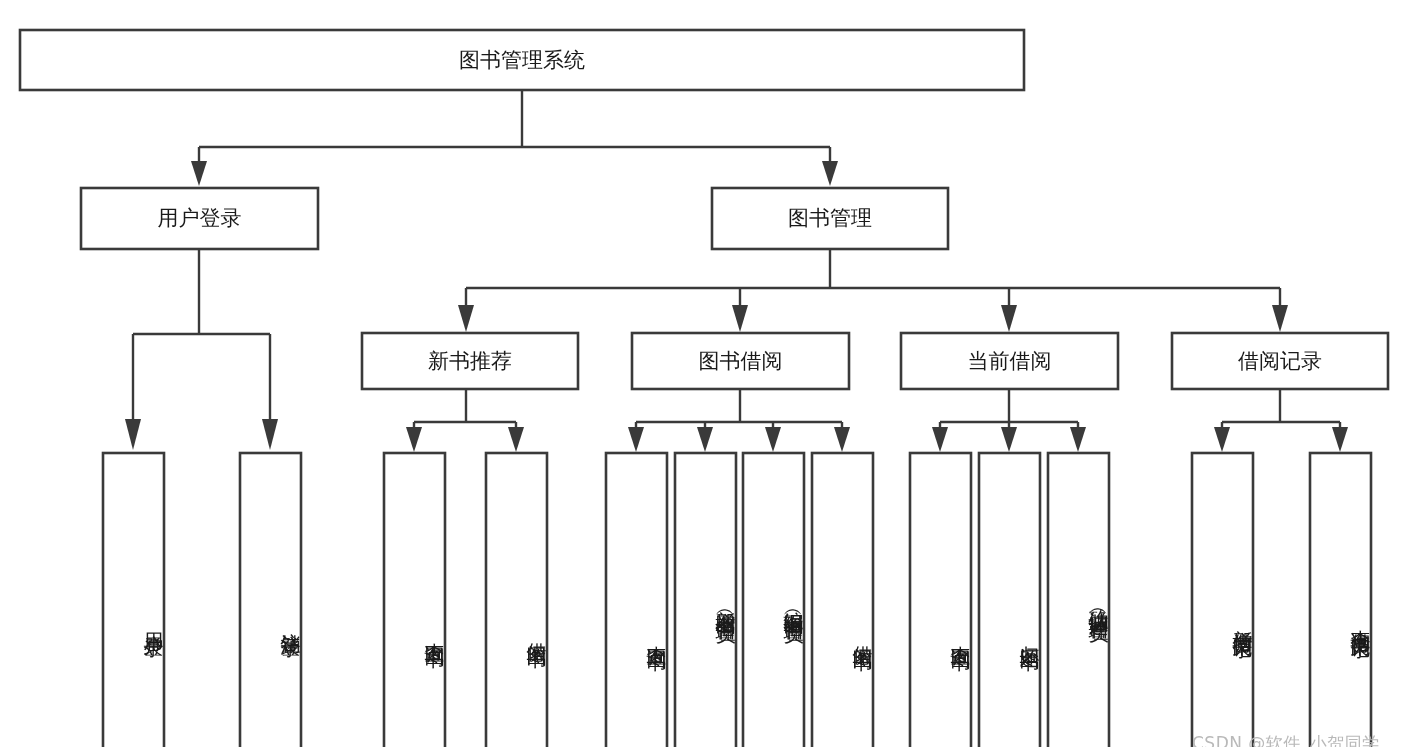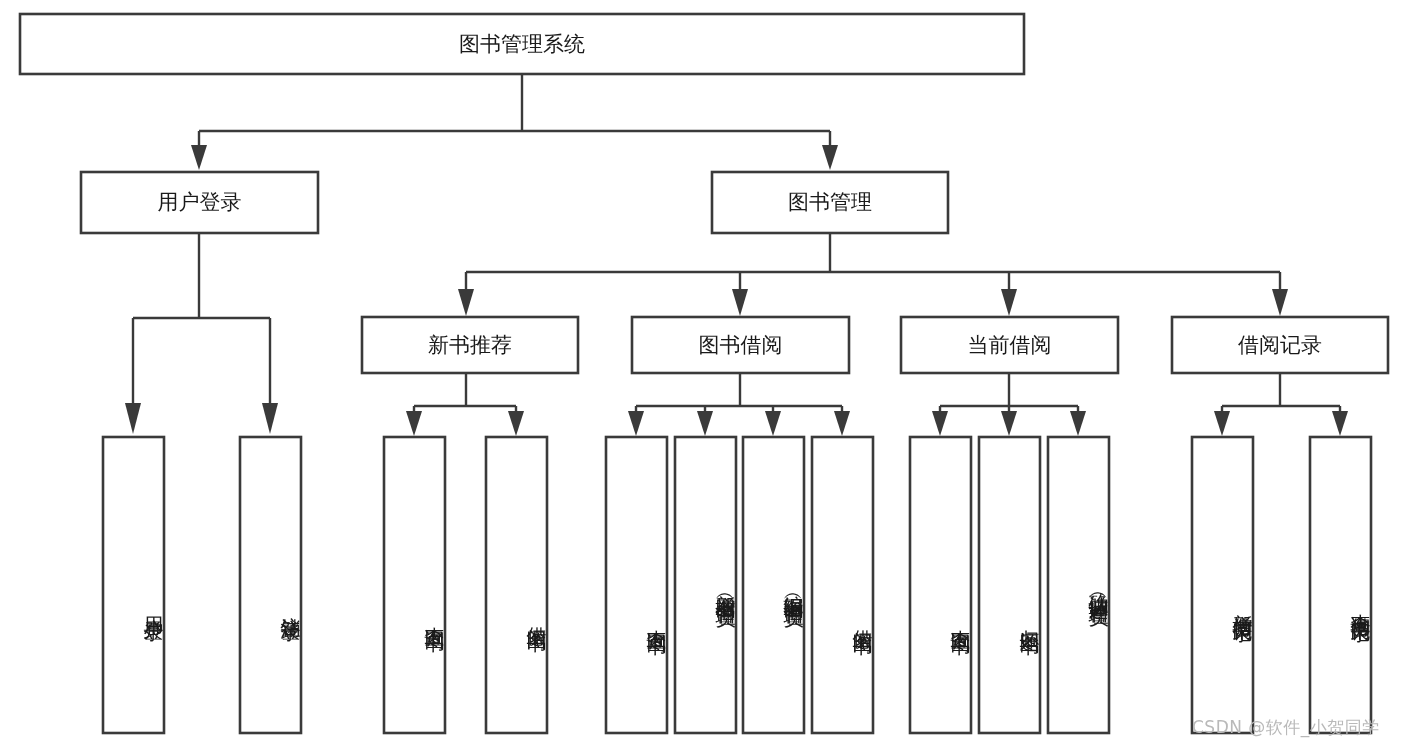--- a/index.html
+++ b/index.html
@@ -13,20 +13,21 @@
     height: 747px;
     font-family: "DejaVu Sans", "Liberation Sans", sans-serif;
     overflow: hidden;
     position: relative;
   }
   #diagram-root {
     position: relative;
     width: 1405px;
     height: 533px;
     background: #ffffff;
+    margin-top: 16px;
   }
   svg.flow {
     position: absolute;
     left: 0;
     top: 0;
     width: 1405px;
     height: 747px;
   }
   .node-box {
     fill: #ffffff;

